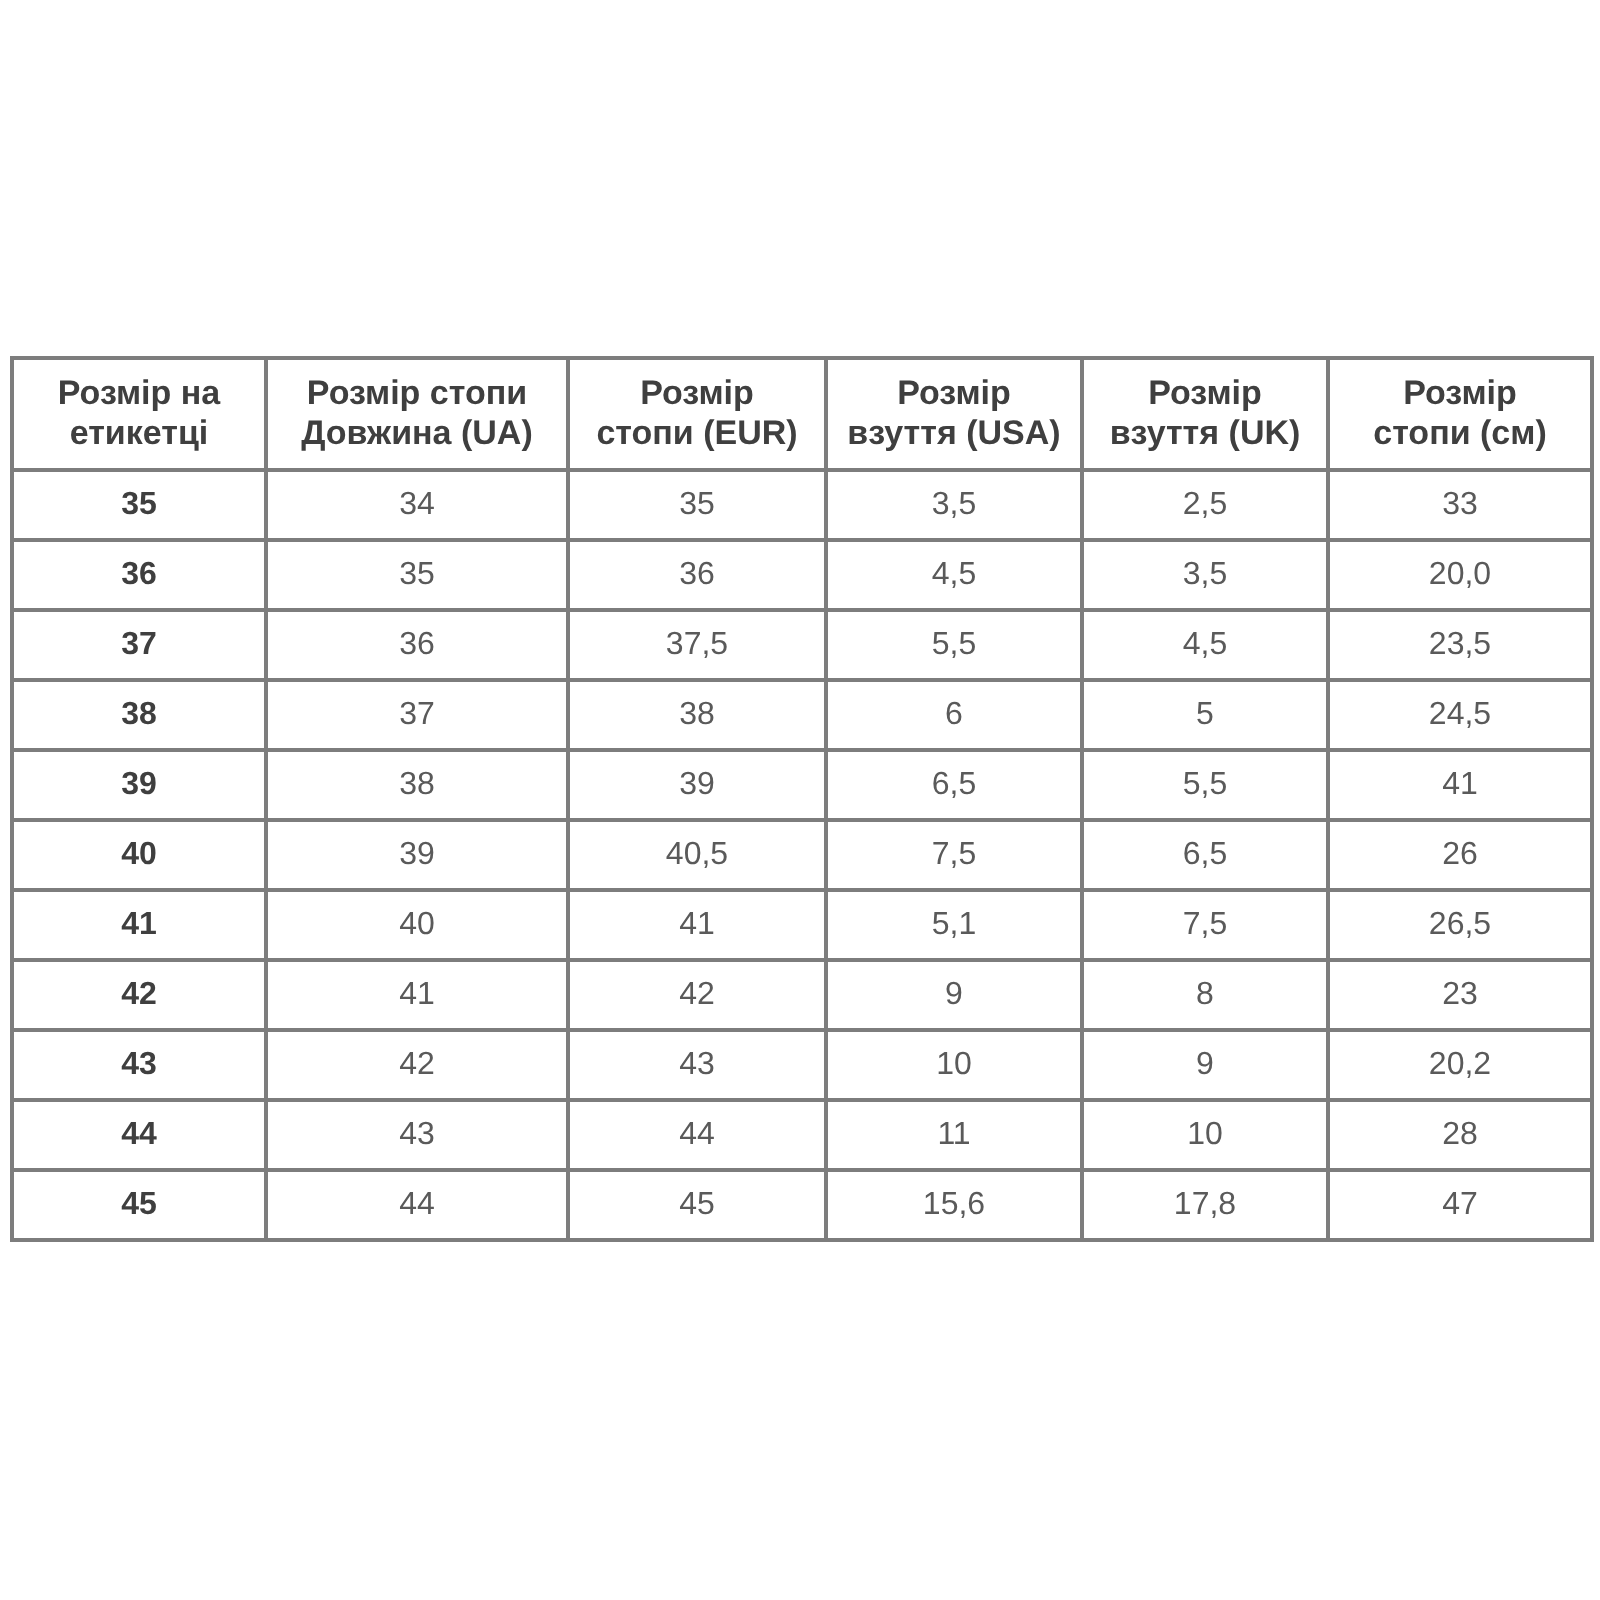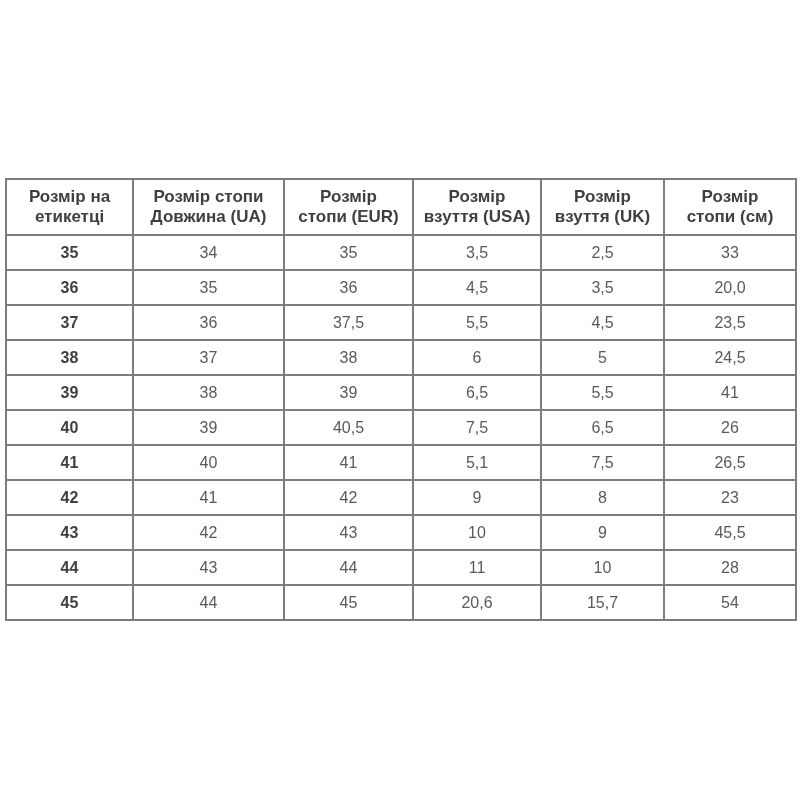--- a/index.html
+++ b/index.html
@@ -157,33 +157,33 @@
           <td>9</td>
           <td>8</td>
           <td>23</td>
         </tr>
         <tr>
           <td class="label-col">43</td>
           <td>42</td>
           <td>43</td>
           <td>10</td>
           <td>9</td>
-          <td>45,5</td>
+          <td>20,2</td>
         </tr>
         <tr>
           <td class="label-col">44</td>
           <td>43</td>
           <td>44</td>
           <td>11</td>
           <td>10</td>
           <td>28</td>
         </tr>
         <tr>
           <td class="label-col">45</td>
           <td>44</td>
           <td>45</td>
-          <td>20,6</td>
-          <td>15,7</td>
-          <td>54</td>
+          <td>15,6</td>
+          <td>17,8</td>
+          <td>47</td>
         </tr>
       </tbody>
   </table>
 </div>
 
 </body></html>

